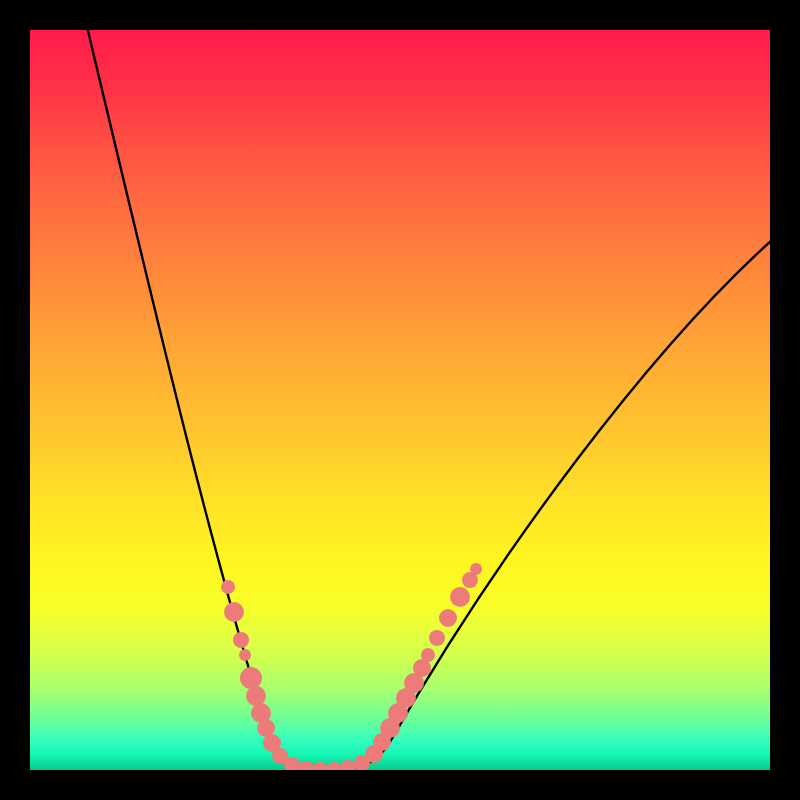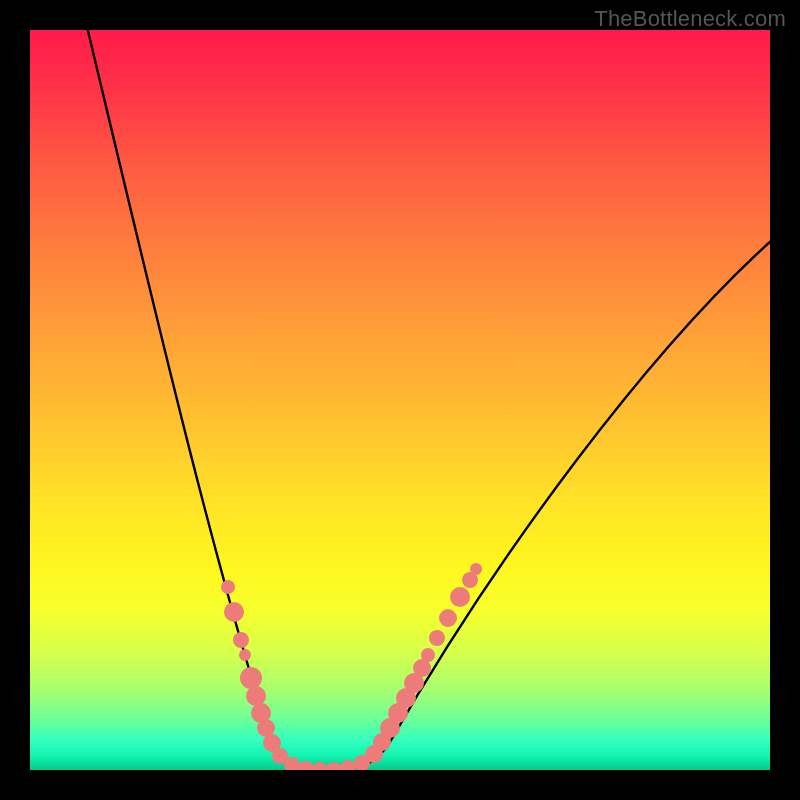--- a/index.html
+++ b/index.html
@@ -62,21 +62,20 @@
   }
   .dot {
     fill: #ec7b79;
     stroke: none;
   }
 </style>
 </head>
 <body>
 
 <div class="stage">
-  <div class="watermark">TheBottleneck.com</div>
   <div class="plot">
     <div class="gradient"></div>
     <svg class="curve" viewBox="0 0 740 740" preserveAspectRatio="none">
       <path fill="none" stroke="#000" stroke-width="2.4" d="M 53 -20 C 120 260, 180 520, 243 718 C 252 735, 268 740, 300 740"></path>
       <path fill="none" stroke="#000" stroke-width="2.4" d="M 300 740 C 330 740, 345 735, 360 712 C 470 520, 620 320, 742 210"></path>
       <g id="dots">
           <circle cx="198" cy="557" r="7" class="dot"></circle>
           <circle cx="204" cy="582" r="10" class="dot"></circle>
           <circle cx="211" cy="610" r="8" class="dot"></circle>
           <circle cx="215" cy="625" r="6" class="dot"></circle>

